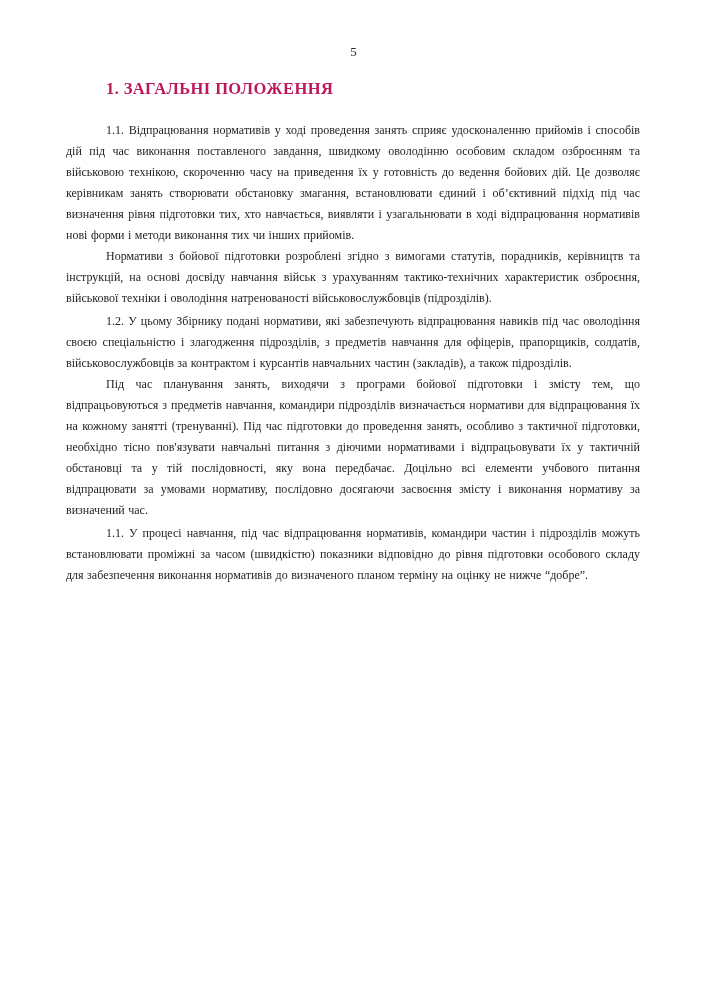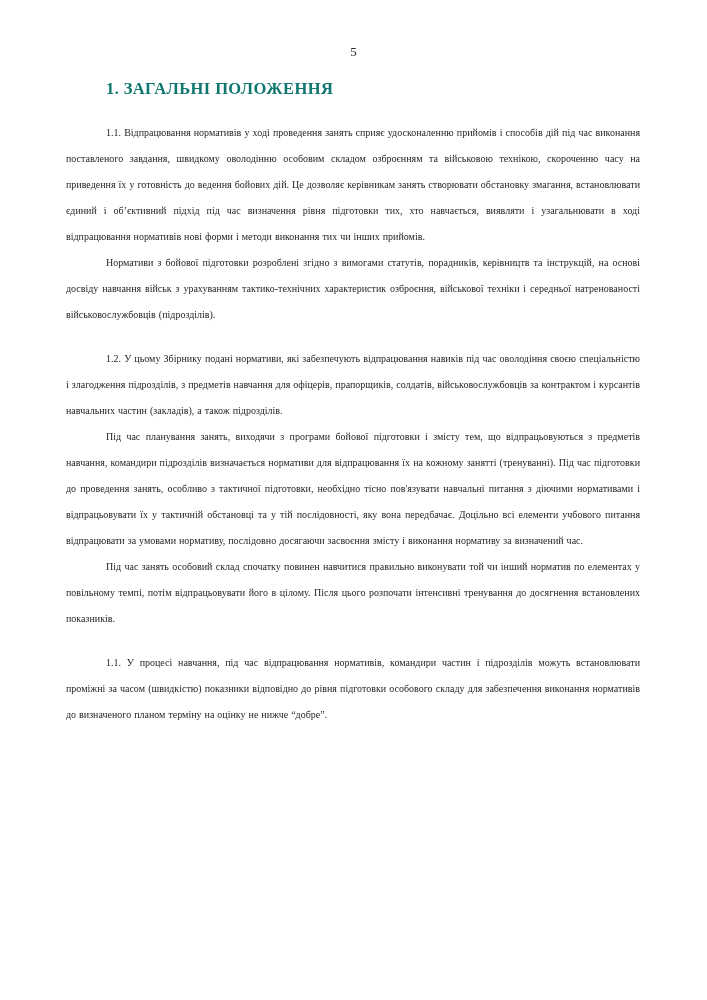--- a/index.html
+++ b/index.html
@@ -30,53 +30,52 @@
     left: 66px;
     top: 79px;
     width: 574px;
   }
   .heading {
     font-size: 16.5px;
     font-weight: bold;
     letter-spacing: 0.4px;
     margin: 0 0 21px 0;
     padding-left: 40px;
-    color: #0f766e;
+    color: #be185d;
   }
   .content p {
     margin: 0;
-    font-size: 10px;
-    line-height: 26px;
+    font-size: 12px;
+    line-height: 21px;
     text-align: justify;
     text-indent: 40px;
     word-spacing: 0.5px;
   }
   .content p.space-before {
-    margin-top: 18px;
+    margin-top: 2px;
   }
 </style>
 </head>
 <body>
 
 <div class="page">
 
   <div class="page-number">5</div>
 
   <div class="content">
 
     <h1 class="heading">1. ЗАГАЛЬНІ ПОЛОЖЕННЯ</h1>
 
     <p>1.1. Відпрацювання нормативів у ході проведення занять сприяє удосконаленню прийомів і способів дій під час виконання поставленого завдання, швидкому оволодінню особовим складом озброєнням та військовою технікою, скороченню часу на приведення їх у готовність до ведення бойових дій. Це дозволяє керівникам занять створювати обстановку змагання, встановлювати єдиний і об’єктивний підхід під час визначення рівня підготовки тих, хто навчається, виявляти і узагальнювати в ході відпрацювання нормативів нові форми і методи виконання тих чи інших прийомів.</p>
 
-    <p>Нормативи з бойової підготовки розроблені згідно з вимогами статутів, порадників, керівництв та інструкцій, на основі досвіду навчання військ з урахуванням тактико-технічних характеристик озброєння, військової техніки і середньої натренованості військовослужбовців (підрозділів).</p>
+    <p>Нормативи з бойової підготовки розроблені згідно з вимогами статутів, порадників, керівництв та інструкцій, на основі досвіду навчання військ з урахуванням тактико-технічних характеристик озброєння, військової техніки і оволодіння натренованості військовослужбовців (підрозділів).</p>
 
     <p class="space-before">1.2. У цьому Збірнику подані нормативи, які забезпечують відпрацювання навиків під час оволодіння своєю спеціальністю і злагодження підрозділів, з предметів навчання для офіцерів, прапорщиків, солдатів, військовослужбовців за контрактом і курсантів навчальних частин (закладів), а також підрозділів.</p>
 
     <p>Під час планування занять, виходячи з програми бойової підготовки і змісту тем, що відпрацьовуються з предметів навчання, командири підрозділів визначається нормативи для відпрацювання їх на кожному занятті (тренуванні). Під час підготовки до проведення занять, особливо з тактичної підготовки, необхідно тісно пов'язувати навчальні питання з діючими нормативами і відпрацьовувати їх у тактичній обстановці та у тій послідовності, яку вона передбачає. Доцільно всі елементи учбового питання відпрацювати за умовами нормативу, послідовно досягаючи засвоєння змісту і виконання нормативу за визначений час.</p>
 
 
-    <p>Під час занять особовий склад спочатку повинен навчитися правильно виконувати той чи інший норматив по елементах у повільному темпі, потім відпрацьовувати його в цілому. Після цього розпочати інтенсивні тренування до досягнення встановлених показників.</p>
 
     <p class="space-before">1.1. У процесі навчання, під час відпрацювання нормативів, командири частин і підрозділів можуть встановлювати проміжні за часом (швидкістю) показники відповідно до рівня підготовки особового складу для забезпечення виконання нормативів до визначеного планом терміну на оцінку не нижче “добре”.</p>
 
   </div>
 
 </div>
 
 </body></html>

